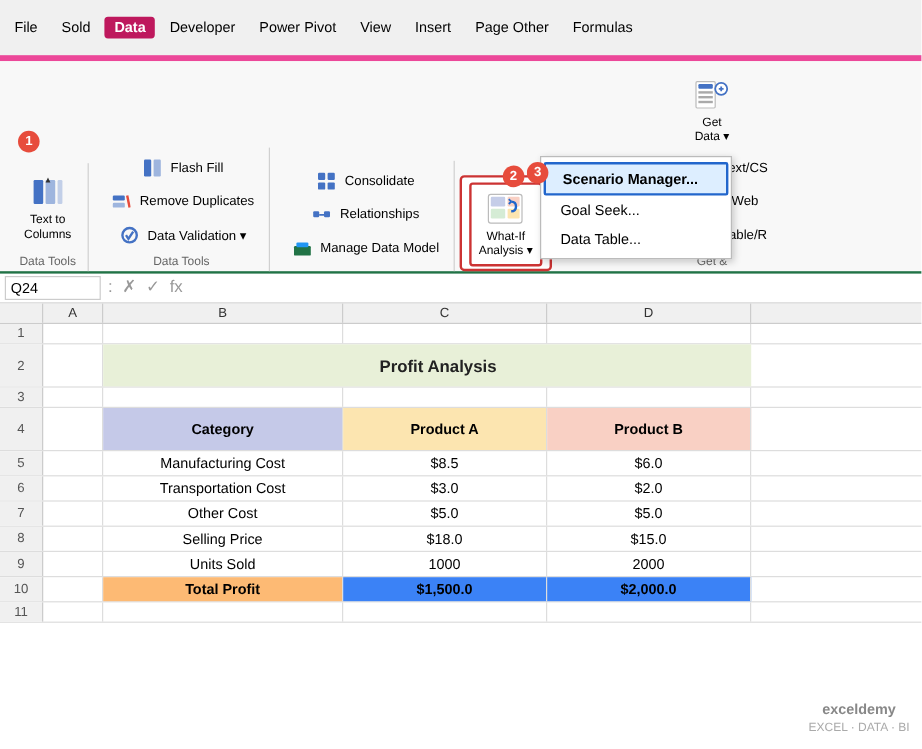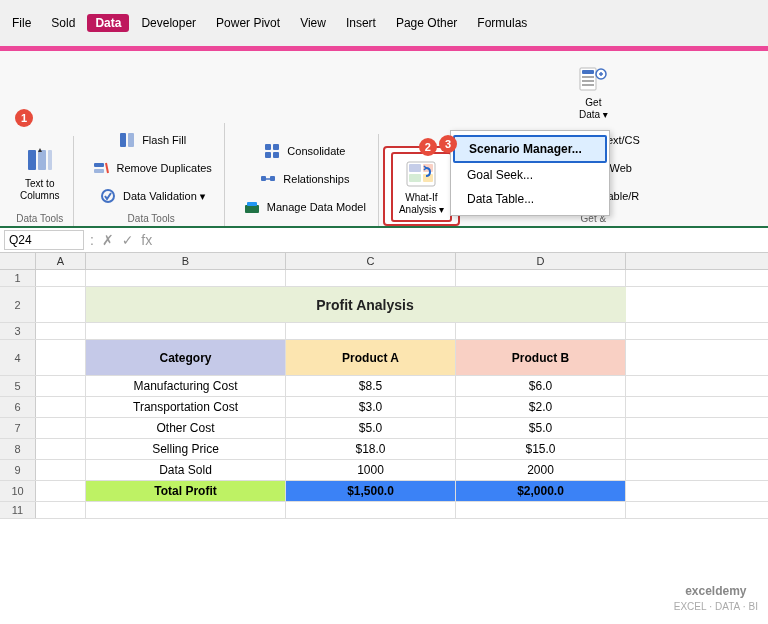--- a/index.html
+++ b/index.html
@@ -65,21 +65,21 @@
     .dropdown-item.highlighted {
       background: #ddeeff;
       border: 2px solid #2266cc;
       border-radius: 2px;
       font-weight: bold;
       margin: 0 2px;
       padding: 5px 14px;
     }
 
     
-    .formula-bar { display: flex; align-items: center; border-bottom: 1px solid #ccc; padding: 2px 4px; gap: 4px; background: white; }
+    .formula-bar { display: flex; align-items: flex-start; border-bottom: 1px solid #ccc; padding: 2px 4px; gap: 4px; background: white; }
     .name-box { width: 80px; border: 1px solid #ccc; padding: 2px 4px; font-size: 12px; }
     .formula-bar-sep { color: #999; font-size: 14px; padding: 0 2px; }
     .formula-input { flex: 1; border: none; font-size: 12px; outline: none; padding: 2px; }
 
     
     .spreadsheet { display: flex; flex-direction: column; flex: 1; }
     .col-headers { display: flex; background: #f0f0f0; border-bottom: 1px solid #ccc; }
     .row-num-col { width: 36px; min-width: 36px; background: #f0f0f0; border-right: 1px solid #ccc; }
     .col-header { border-right: 1px solid #ccc; text-align: center; font-size: 11px; color: #333; padding: 2px 0; font-weight: normal; }
     .col-a { width: 50px; }
@@ -93,21 +93,21 @@
     .cell-b { width: 200px; }
     .cell-c { width: 170px; }
     .cell-d { width: 170px; }
 
     
     .table-header-cat { background: #c5c9e8; font-weight: bold; justify-content: center; }
     .table-header-pa { background: #fce5b0; font-weight: bold; justify-content: center; }
     .table-header-pb { background: #f9d0c4; font-weight: bold; justify-content: center; }
     .table-data { justify-content: center; }
     .table-cat { justify-content: center; }
-    .table-total { background: #bef264; font-weight: bold; justify-content: center; }
+    .table-total { background: #fdba74; font-weight: bold; justify-content: center; }
     .table-total-val { background: #3b82f6; font-weight: bold; justify-content: center; }
 
     
     .title-cell { background: #e8f0d8; font-weight: bold; font-size: 14px; justify-content: center; color: #222; }
 
     
     .badge-1 { top: 58px; left: 15px; }
 
     .what-if-btn-text { font-size: 10px; line-height: 1.2; }
   </style>
@@ -366,21 +366,21 @@
     <div class="row-num">8</div>
     <div class="cell cell-a"></div>
     <div class="cell cell-b table-cat">Selling Price</div>
     <div class="cell cell-c table-data">$18.0</div>
     <div class="cell cell-d table-data">$15.0</div>
   </div>
 
   <div class="sheet-row">
     <div class="row-num">9</div>
     <div class="cell cell-a"></div>
-    <div class="cell cell-b table-cat">Data Sold</div>
+    <div class="cell cell-b table-cat">Units Sold</div>
     <div class="cell cell-c table-data">1000</div>
     <div class="cell cell-d table-data">2000</div>
   </div>
 
   <div class="sheet-row">
     <div class="row-num">10</div>
     <div class="cell cell-a"></div>
     <div class="cell cell-b table-total">Total Profit</div>
     <div class="cell cell-c table-total-val">$1,500.0</div>
     <div class="cell cell-d table-total-val">$2,000.0</div>

